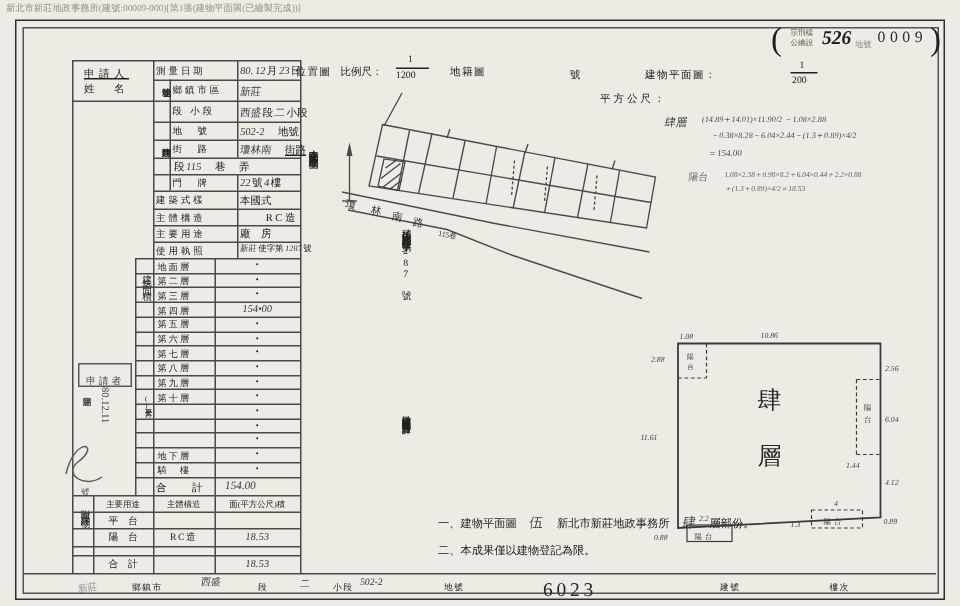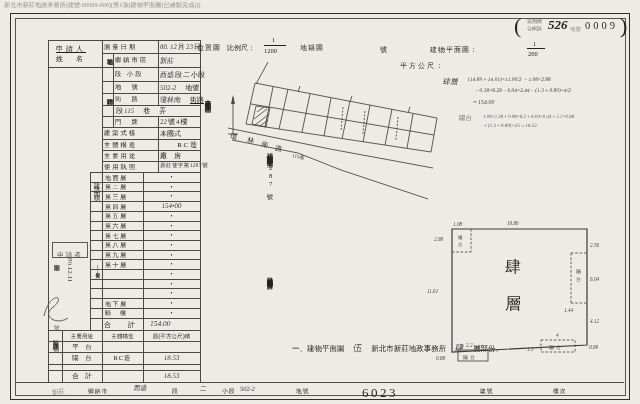--- a/index.html
+++ b/index.html
@@ -93,20 +93,21 @@
   <div class="abs print up" style="left:265px;top:147px;height:126px;font-size:6.5px;letter-spacing:0.8px;">積係依使用執照新莊使字第1287號</div>
   <div class="abs print up" style="left:265px;top:272px;height:90px;font-size:6px;letter-spacing:0.5px;">微縮設計圖或竣工平面圖轉繪計算</div>
 
   <div class="abs" style="left:292px;top:342px;font-size:7.5px;white-space:nowrap;">
     <span class="print">一、建物平面圖</span>
     <span class="hand" style="font-size:9px;margin:0 7px;">伍</span>
     <span class="print">新北市新莊地政事務所</span>
     <span class="hand" style="font-size:9px;margin:0 7px;">肆</span>
     <span class="print">層部份。</span>
   </div>
+  <div class="abs print" style="left:292px;top:362px;font-size:7.5px;">二、本成果僅以建物登記為限。</div>
 
   <span class="abs print" style="left:362px;top:385px;font-size:13px;letter-spacing:2.5px;color:#26262b;">6023</span>
 
   <svg class="abs" style="left:222px;top:54px;" width="240" height="186" viewBox="222 54 240 186">
     <g stroke="#4b4b46" fill="none" stroke-width="0.9">
       <line x1="233" y1="97" x2="233" y2="134"></line>
       <line x1="228" y1="134" x2="238" y2="134"></line>
       <polygon points="231,104 233,95 235,104" fill="#4b4b46" stroke="none"></polygon>
       <line x1="268" y1="62" x2="256" y2="84"></line>
       <polygon points="255,83 437,118 431,152 246,124"></polygon>

